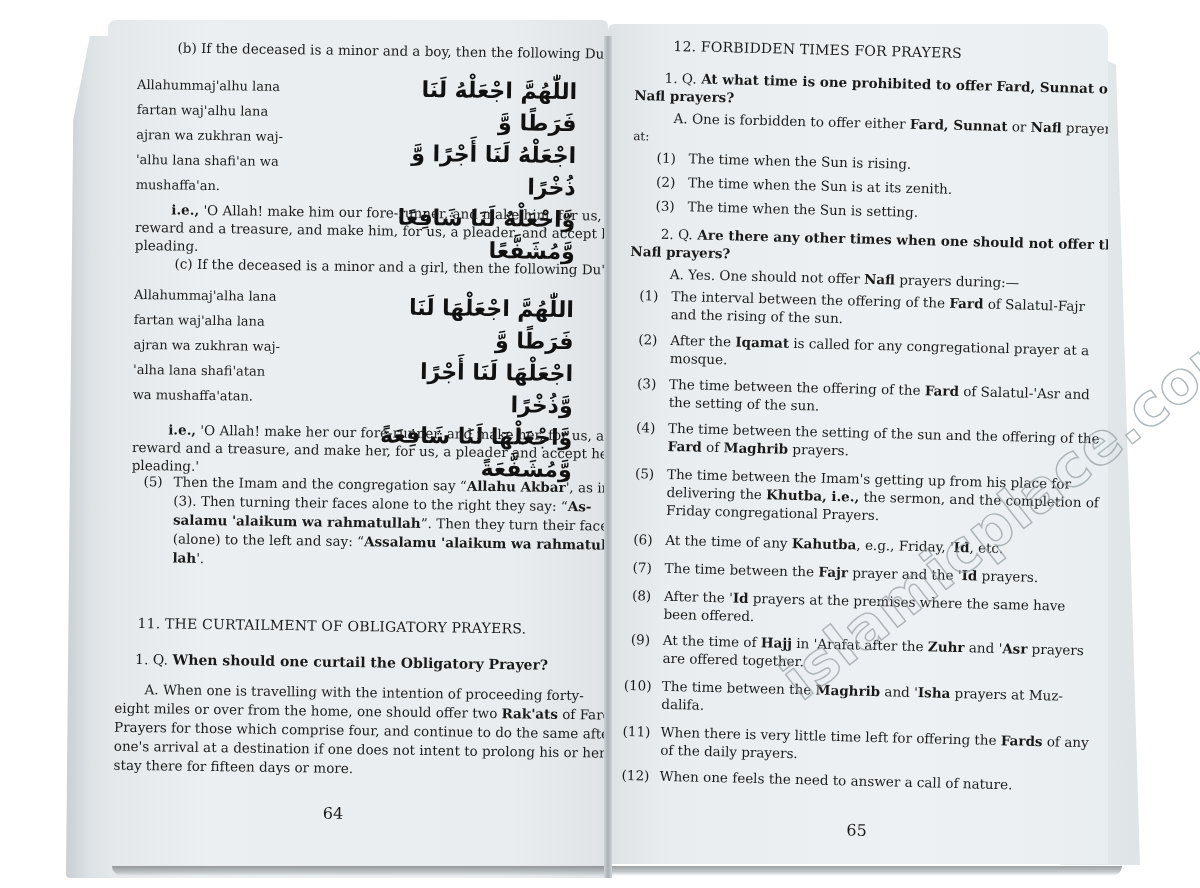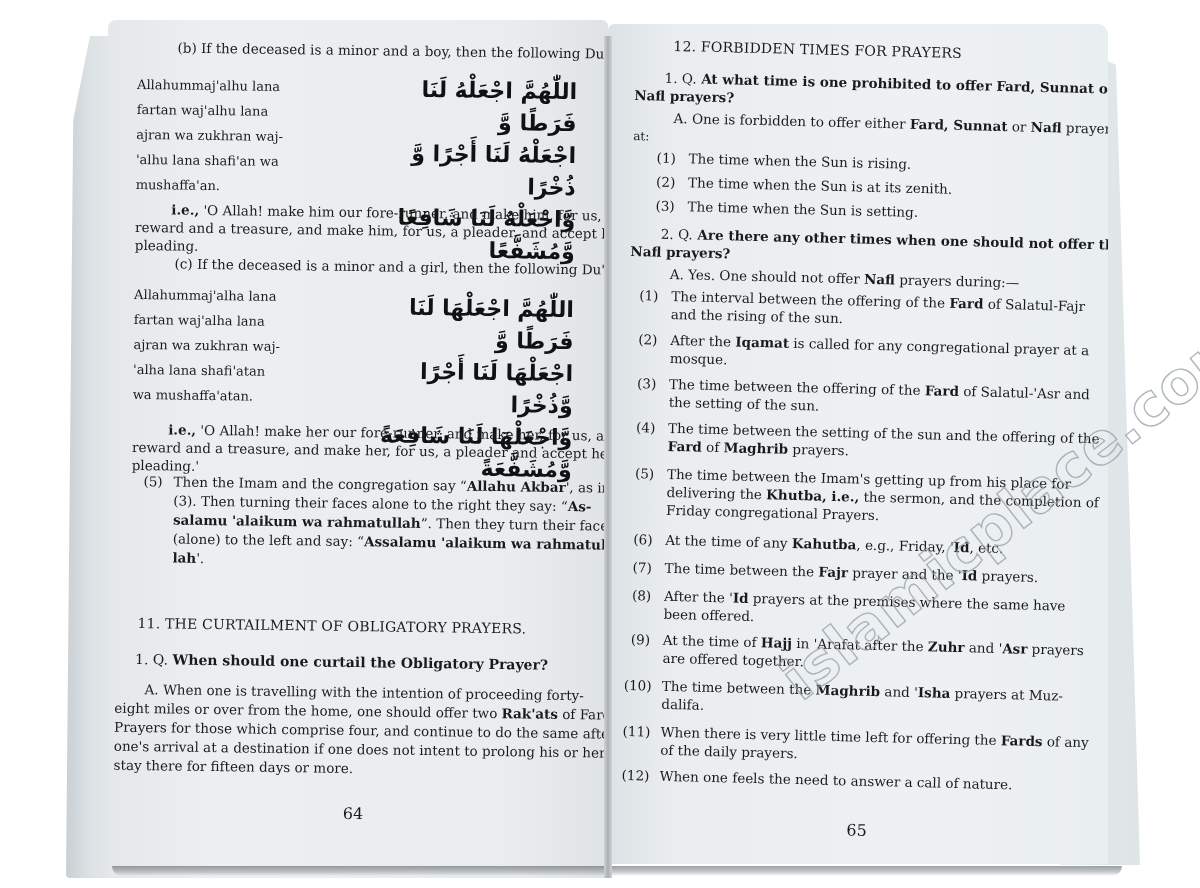--- a/index.html
+++ b/index.html
@@ -162,21 +162,21 @@
       <div class="para" style="left:-14px; top:660px; width:480px;">
         <div class="line" style="left:30px; top:0;">A.  When one is travelling with the intention of proceeding forty-</div>
         <div class="line" style="left:0; top:19px;">
           <span>eight miles or over from the home, one should offer two </span><span class="b">Rak'ats</span><span> of Fard</span>
         </div>
         <div class="line" style="left:0; top:38px;">Prayers for those which comprise four, and continue to do the same after</div>
         <div class="line" style="left:0; top:57px;">one's arrival at a destination if one does not intent to prolong his or her</div>
         <div class="line" style="left:0; top:76px;">stay there for fifteen days or more.</div>
       </div>
 
-      <div class="page-number" style="left:216px; top:780px;">64</div>
+      <div class="page-number" style="left:196px; top:780px;">64</div>
     </div>
   </div>
 
   <div class="spine"></div>
 
   <div class="page page-right">
     <div class="content right-content">
       <div class="heading" style="left:38px; top:12px;">12.  FORBIDDEN TIMES FOR PRAYERS</div>
 
       <div class="para" style="left:0; top:44px; width:470px;">

